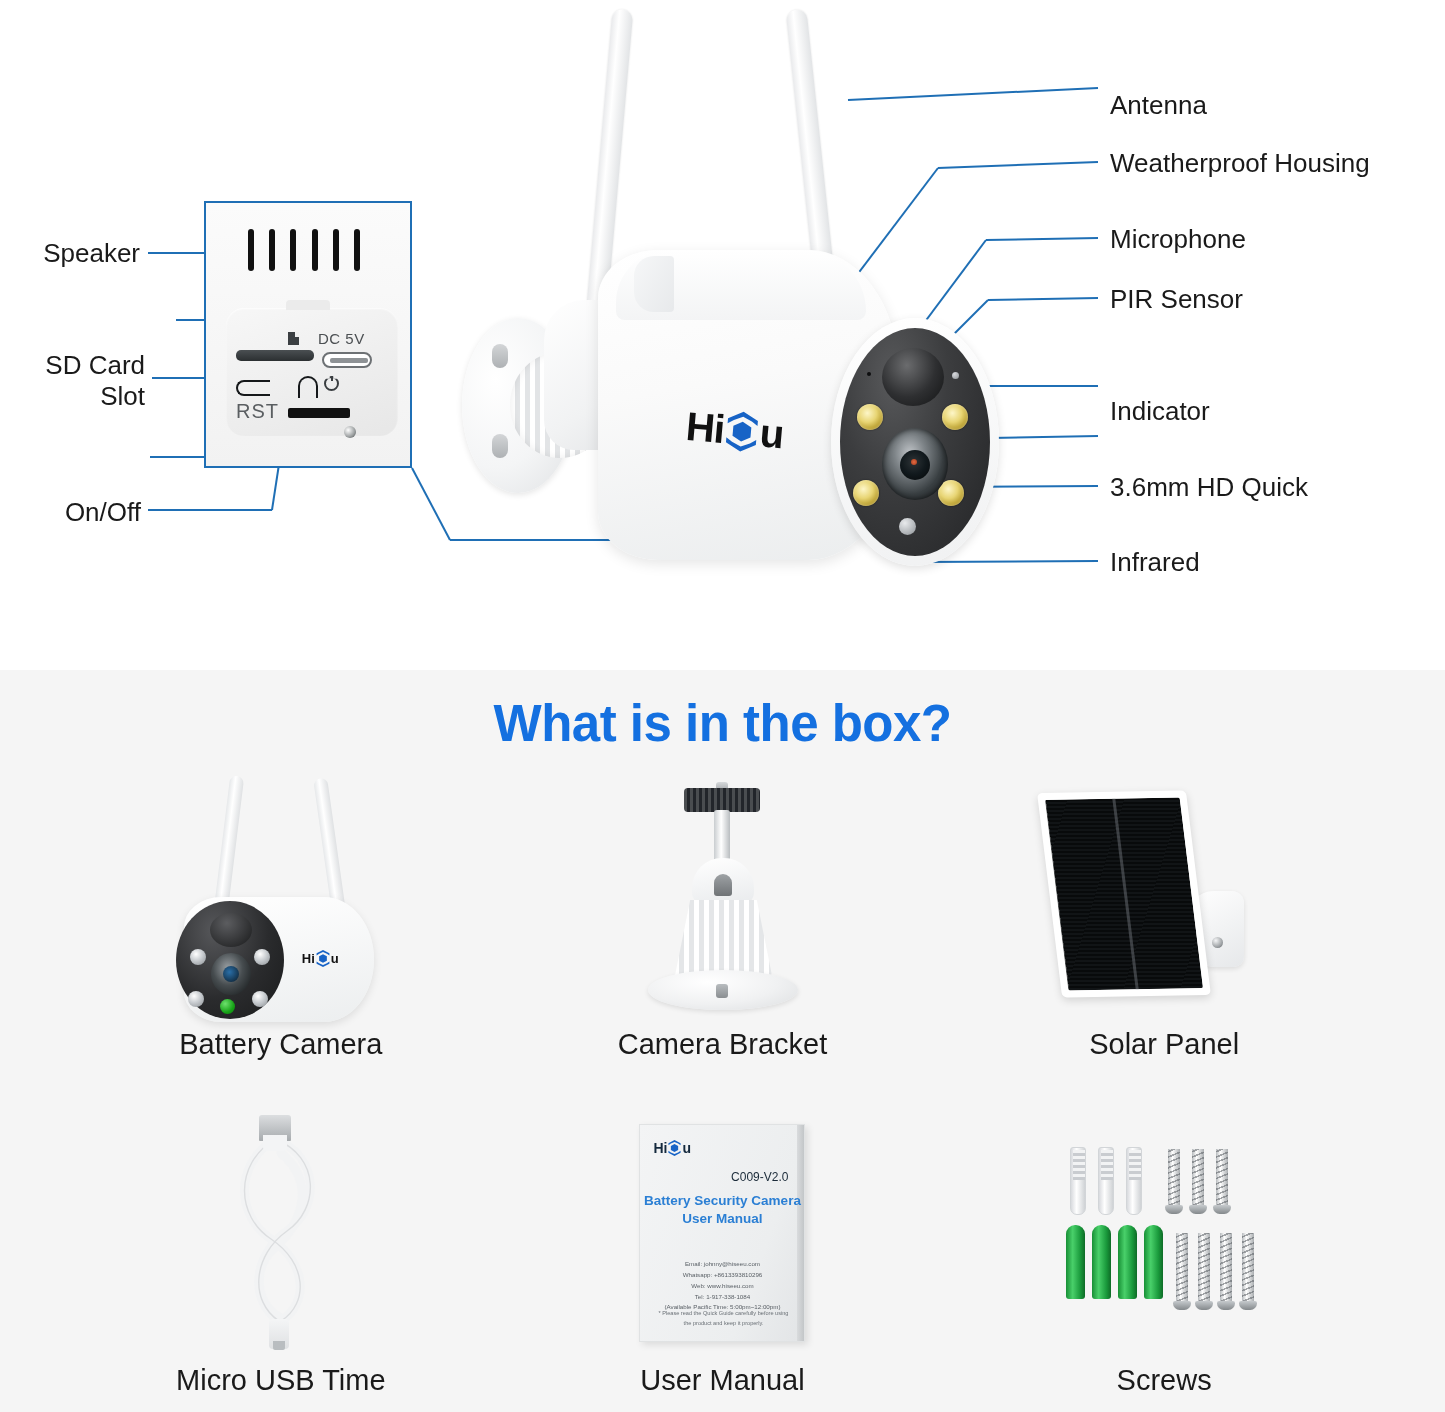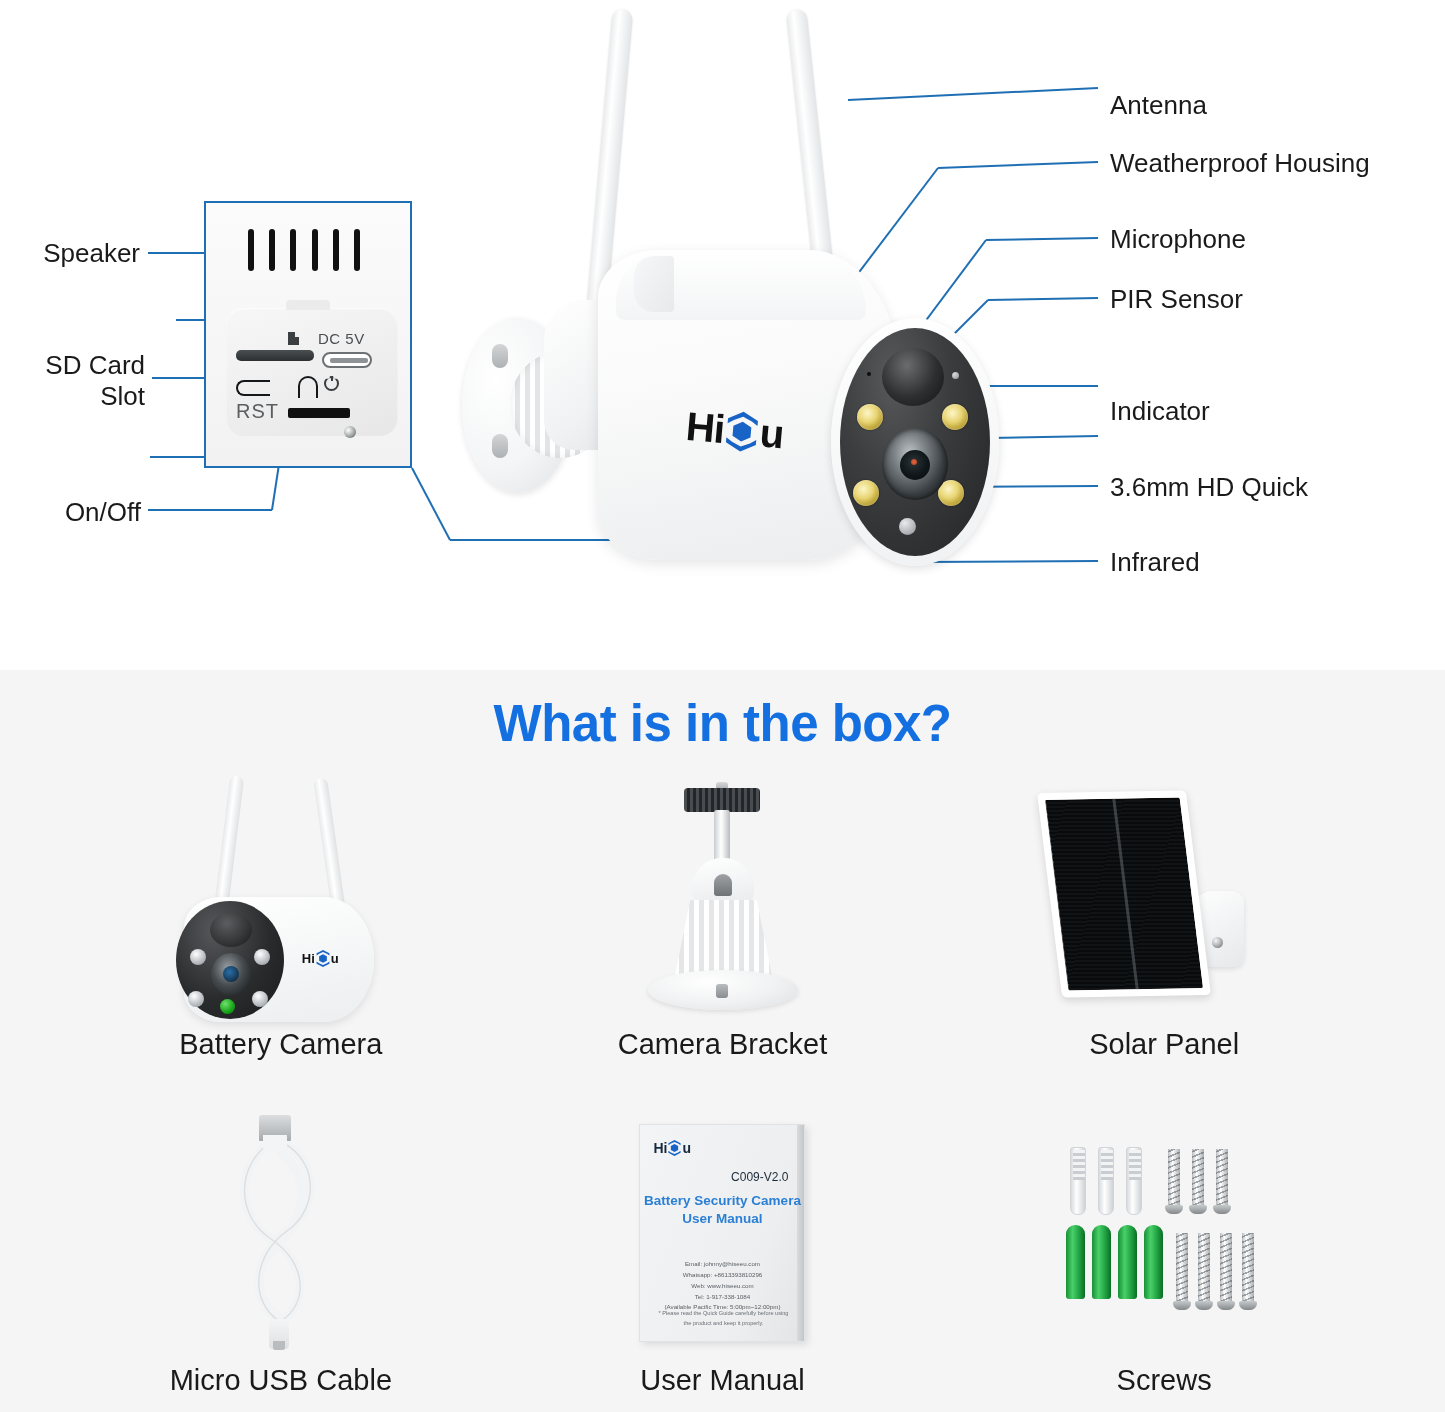--- a/index.html
+++ b/index.html
@@ -768,21 +768,21 @@
               </g>
               <g fill="none" stroke="#dcdee0" stroke-width="1.4">
                 <path d="M84 26 C130 44 128 96 96 118 C62 142 58 188 88 208"></path>
                 <path d="M84 26 C42 52 46 104 80 126 C116 150 118 190 90 208"></path>
               </g>
             </svg>
             <div class="usb-a"></div>
             <div class="usb-micro"></div>
           </div>
         </div>
-        <div class="box-caption">Micro USB Cable</div>
+        <div class="box-caption">Micro USB Time</div>
       </div>
 
       <div class="box-cell">
         <div class="box-art">
           <div class="manual">
             <div class="manual-spine"></div>
             <div class="m-logo">
               <span>Hi</span>
               <span class="mshield">
                 <svg width="17" height="18" viewBox="0 0 42 44">

